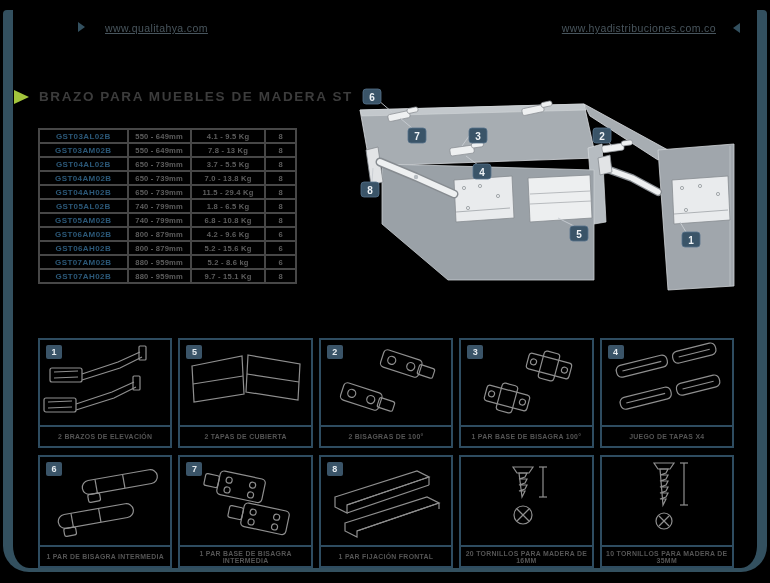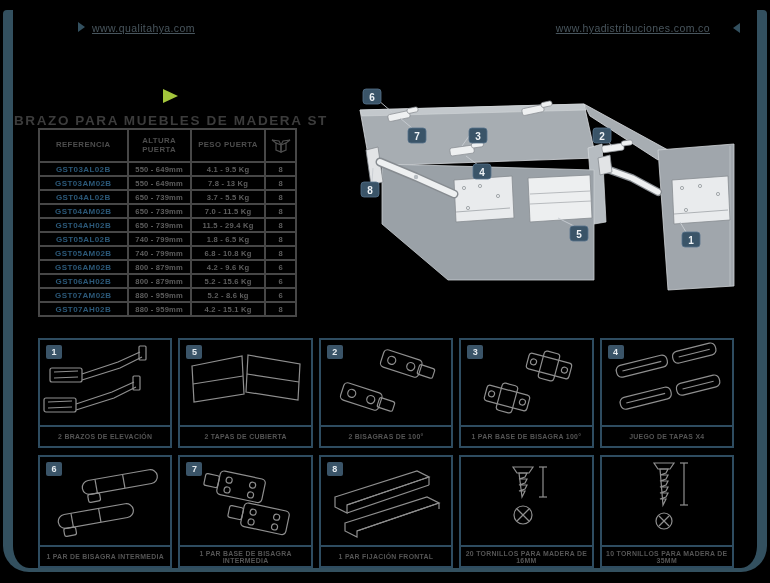--- a/index.html
+++ b/index.html
@@ -4,28 +4,28 @@
 <style>
   html,body{margin:0;padding:0;background:#000;}
   .page{position:relative;width:770px;height:583px;background:#000;overflow:hidden;
         font-family:"Liberation Sans", sans-serif;}
   
   .frame{position:absolute;left:3px;right:3px;top:10px;bottom:11px;
          border-style:solid;border-color:#33505f;border-width:0 10px 4px 10px;
          border-radius:4px 4px 26px 26px;pointer-events:none;}
   
   .hdr{position:absolute;left:0;top:18px;width:100%;height:26px;}
-  .url-left{position:absolute;left:30px;top:4px;display:flex;align-items:flex-start;gap:7px;padding-left:48px;}
-  .url-right{position:absolute;right:30px;top:4px;display:flex;align-items:center;gap:23px;}
+  .url-left{position:absolute;left:30px;top:4px;display:flex;align-items:flex-start;gap:20px;padding-left:48px;}
+  .url-right{position:absolute;right:30px;top:4px;display:flex;align-items:center;gap:17px;}
   .url{color:#49565e;font-size:10.5px;letter-spacing:.4px;text-decoration:underline;cursor:pointer;}
   .tri{width:0;height:0;border-top:5px solid transparent;border-bottom:5px solid transparent;}
   .tri.r{border-left:7px solid #33505f;}
   .tri.l{border-right:7px solid #33505f;}
   
-  .title-row{position:absolute;left:14px;top:89px;display:flex;align-items:center;gap:10px;flex-direction:column;}
+  .title-row{position:absolute;left:14px;top:89px;display:flex;align-items:center;gap:10px;}
   .title-arrow{width:0;height:0;border-top:7px solid transparent;border-bottom:7px solid transparent;
                border-left:15px solid #a3c53c;}
   .title{color:#3c3c3c;font-size:13.5px;font-weight:bold;letter-spacing:1.6px;margin:0;}
   
   .tbl{position:absolute;left:38px;top:128px;width:257px;border:1px solid #474747;
        border-collapse:collapse;background:#000;}
   .thead{display:flex;height:33px;}
   .th{border:1px solid #474747;color:#4d4d4d;font-size:7.8px;font-weight:bold;letter-spacing:.4px;
       display:flex;align-items:center;justify-content:center;text-align:center;line-height:1.15;}
   .trow{display:flex;height:14px;}
@@ -65,33 +65,20 @@
       <span class="tri l"></span>
     </div>
   </div>
 
   <div class="title-row">
     <span class="title-arrow"></span>
     <h1 class="title">BRAZO PARA MUEBLES DE MADERA ST</h1>
   </div>
 
   <div class="tbl">
-    <div class="thead">
-      <div class="th c-ref">REFERENCIA</div>
-      <div class="th c-alt">ALTURA PUERTA</div>
-      <div class="th c-peso">PESO PUERTA</div>
-      <div class="th c-caja">
-        <svg width="20" height="14" viewBox="0 0 20 14">
-          <polygon points="5,4 10,6 10,13 5,11" fill="none" stroke="#4d4d4d" stroke-width="1.2"></polygon>
-          <polygon points="10,6 15,4 15,11 10,13" fill="none" stroke="#4d4d4d" stroke-width="1.2"></polygon>
-          <polyline points="5,4 1,1 8,2 10,6" fill="none" stroke="#4d4d4d" stroke-width="1.2"></polyline>
-          <polyline points="15,4 19,1 12,2 10,6" fill="none" stroke="#4d4d4d" stroke-width="1.2"></polyline>
-        </svg>
-      </div>
-    </div>
     <div id="tbody">
     <div class="trow">
       <div class="td ref c-ref">GST03AL02B</div>
       <div class="td c-alt">550 - 649mm</div>
       <div class="td c-peso">4.1 - 9.5 Kg</div>
       <div class="td c-caja">8</div>
     </div>
 
     <div class="trow">
       <div class="td ref c-ref">GST03AM02B</div>
@@ -103,21 +90,21 @@
     <div class="trow">
       <div class="td ref c-ref">GST04AL02B</div>
       <div class="td c-alt">650 - 739mm</div>
       <div class="td c-peso">3.7 - 5.5 Kg</div>
       <div class="td c-caja">8</div>
     </div>
 
     <div class="trow">
       <div class="td ref c-ref">GST04AM02B</div>
       <div class="td c-alt">650 - 739mm</div>
-      <div class="td c-peso">7.0 - 11.5 Kg</div>
+      <div class="td c-peso">7.0 - 13.8 Kg</div>
       <div class="td c-caja">8</div>
     </div>
 
     <div class="trow">
       <div class="td ref c-ref">GST04AH02B</div>
       <div class="td c-alt">650 - 739mm</div>
       <div class="td c-peso">11.5 - 29.4 Kg</div>
       <div class="td c-caja">8</div>
     </div>
 
@@ -152,21 +139,21 @@
     <div class="trow">
       <div class="td ref c-ref">GST07AM02B</div>
       <div class="td c-alt">880 - 959mm</div>
       <div class="td c-peso">5.2 - 8.6 kg</div>
       <div class="td c-caja">6</div>
     </div>
 
     <div class="trow">
       <div class="td ref c-ref">GST07AH02B</div>
       <div class="td c-alt">880 - 959mm</div>
-      <div class="td c-peso">4.2 - 15.1 Kg</div>
+      <div class="td c-peso">9.7 - 15.1 Kg</div>
       <div class="td c-caja">8</div>
     </div>
   </div>
   </div>
 
   <div class="diagram">
     <svg width="410" height="234" viewBox="0 0 410 234">
 
       <polygon points="10,38 234,32 246,86 20,94" fill="#a7adb2" stroke="#d9dcdf" stroke-width="0.8"></polygon>
       <polygon points="10,38 234,32 236,38 12,44" fill="#c3c8cc" stroke="#d9dcdf" stroke-width="0.5"></polygon>

